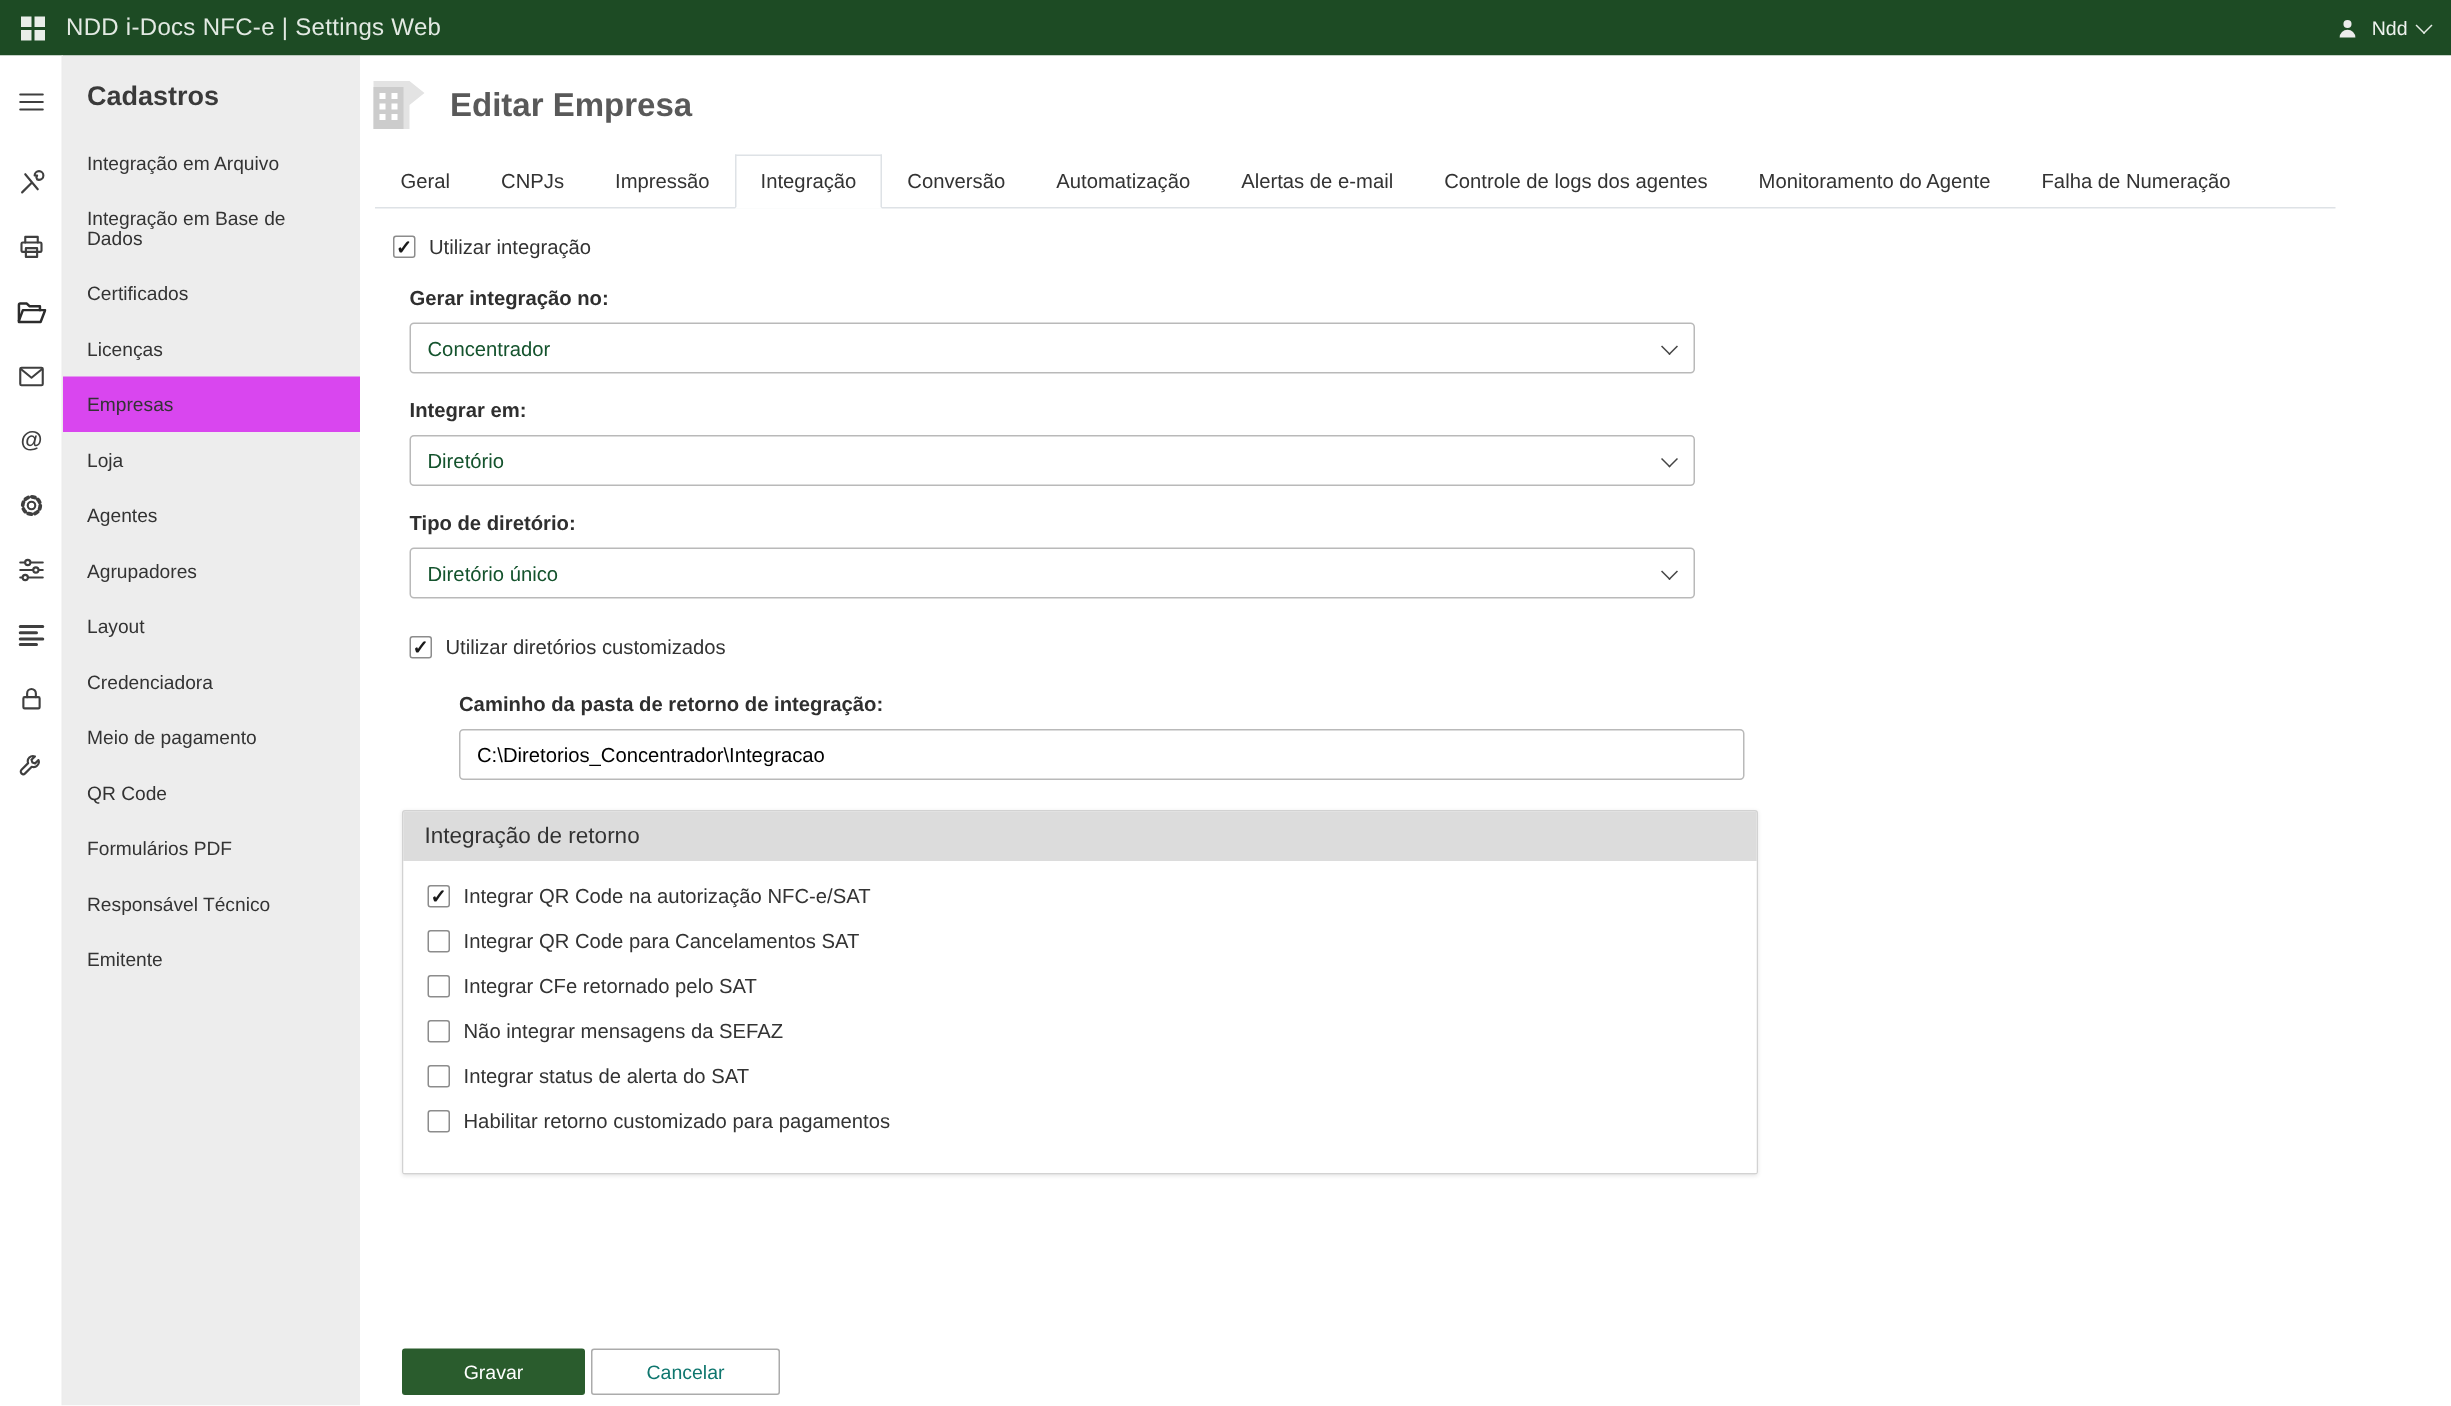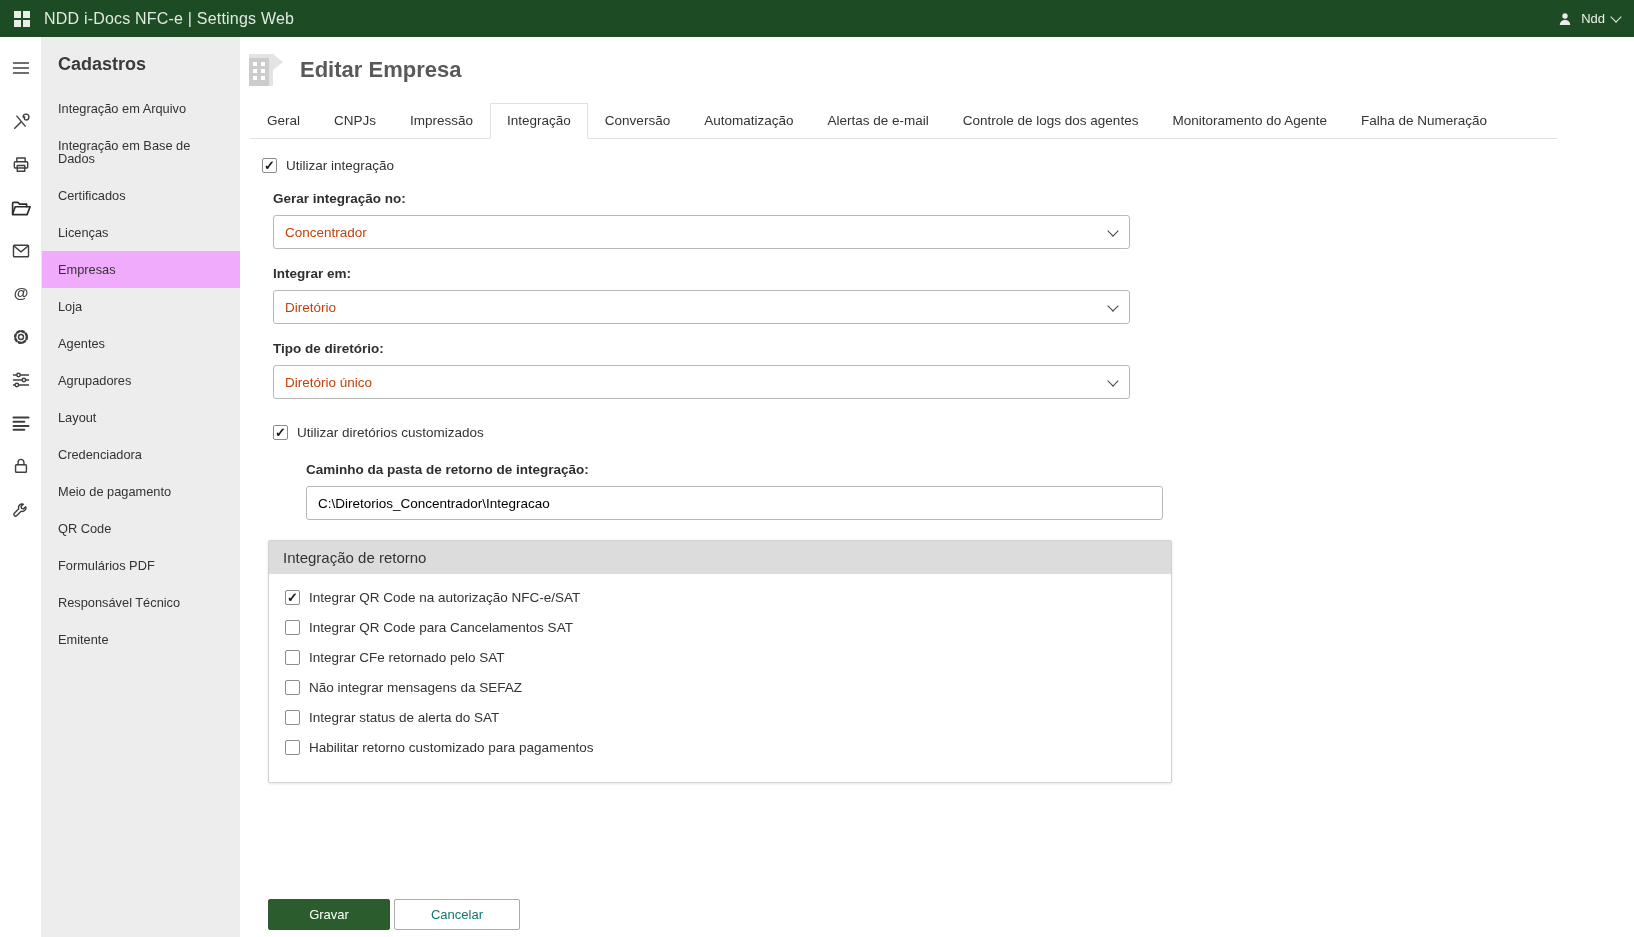--- a/index.html
+++ b/index.html
@@ -31,21 +31,21 @@
     display:flex; flex-direction:column; align-items:center; padding-top:11px;
   }
   .rail-item { width:42px; height:40px; display:flex; align-items:center; justify-content:center; cursor:pointer; margin-bottom:3px; }
   .rail-item.menu { margin-bottom:14px; }
   .rail-item svg { display:block; }
 
   
   .sidebar { width:198px; background:#ededed; }
   .sidebar-title { font-size:18px; font-weight:700; color:#3a3a3a; padding:17px 16px 15px 16px; }
   .side-item { padding:12px 16px; font-size:12.8px; color:#333; cursor:pointer; line-height:13px; }
-  .side-item.active { background:#f0abfc; }
+  .side-item.active { background:#d946ef; }
 
   
   .main { flex:1; background:#ffffff; overflow:hidden; }
   .page-header { display:flex; align-items:center; gap:15px; padding:13px 0 0 3px; }
   .page-title { font-size:22px; font-weight:600; color:#595959; }
 
   
   .tabs { display:flex; margin:13px 77px 0 10px; border-bottom:1px solid #dee2e6; }
   .tab { padding:9px 16px 10px; font-size:13.5px; color:#333; cursor:pointer; border:1px solid transparent; margin-bottom:-1px; white-space:nowrap; }
   .tab.active { background:#fff; border-color:#dee2e6; border-bottom-color:#fff; }
@@ -61,21 +61,21 @@
   }
   .cb-input:checked + .cb-box::before { content:"\2713"; font-weight:700; }
   .cb-label { font-size:13.5px; color:#333; }
 
   .form-group { margin:17px 0 0 11px; }
   .form-label { font-size:13.5px; font-weight:700; color:#2f2f2f; margin-bottom:9px; }
   .select-wrap { position:relative; width:857px; }
   .form-select {
     appearance:none; -webkit-appearance:none;
     width:100%; height:34px; border:1px solid #b9b9b9; border-radius:3px;
-    padding:0 30px 0 11px; font-family:"Liberation Sans",sans-serif; font-size:13.5px; color:#c2410c; background:#fff;
+    padding:0 30px 0 11px; font-family:"Liberation Sans",sans-serif; font-size:13.5px; color:#14532d; background:#fff;
   }
   .select-wrap::after {
     content:""; position:absolute; right:13px; top:12px; width:7px; height:7px;
     border-right:1.7px solid #444; border-bottom:1.7px solid #444; transform:rotate(45deg); pointer-events:none;
   }
   .text-input {
     width:857px; height:34px; border:1px solid #b9b9b9; border-radius:3px;
     padding:0 11px; font-family:"Liberation Sans",sans-serif; font-size:13.5px; color:#000000; background:#fff;
   }
   .cb-standalone { margin:24px 0 0 11px; }

